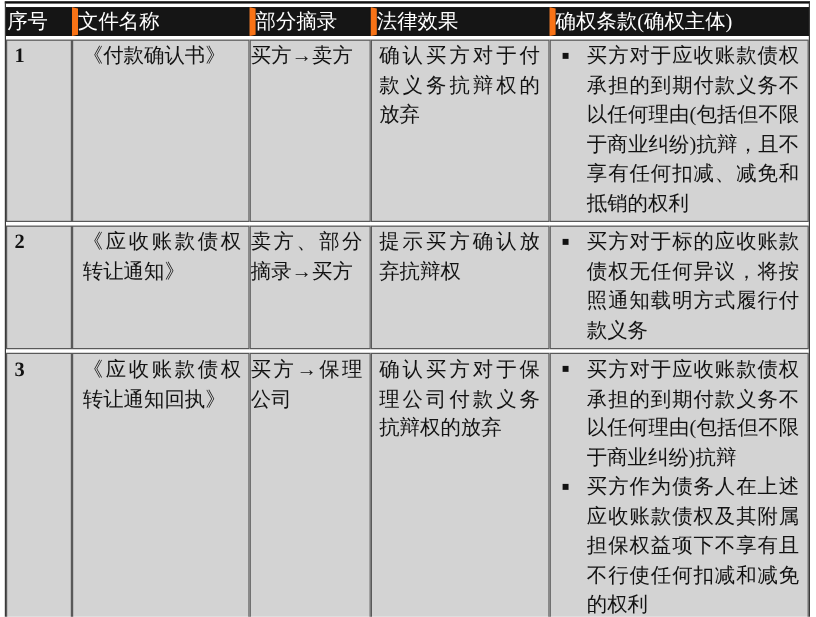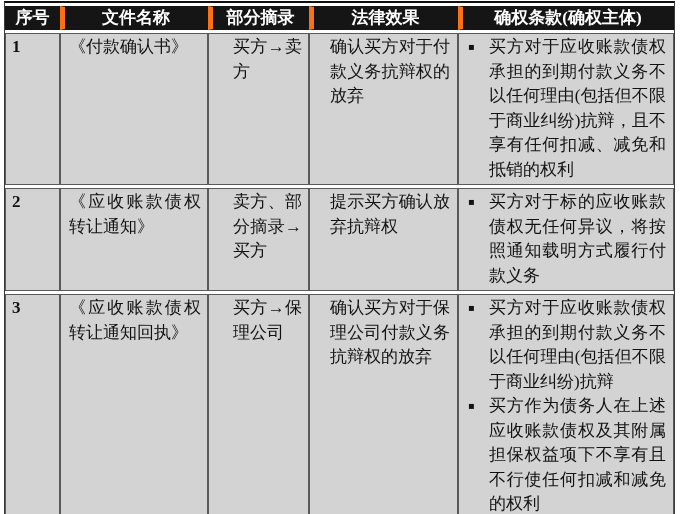--- a/index.html
+++ b/index.html
@@ -24,25 +24,25 @@
     table-layout: fixed;
     width: 671px;
     border-collapse: separate;
     border-spacing: 0 3px;
     border: 1px solid #3a3a3a;
     border-top: 2px solid #101010;
   }
   th {
     background: #151515;
     color: #ffffff;
-    font-weight: bold;
+    font-weight: normal;
     font-size: 17px;
     line-height: 22px;
     height: 23px;
-    text-align: center;
+    text-align: left;
     padding: 0;
     border: 1px solid #151515;
     box-sizing: border-box;
     overflow: hidden;
     white-space: nowrap;
   }
   th + th {
     border-left: 5px solid #f97316;
   }
   td {
@@ -63,26 +63,26 @@
   td.seq {
     font-weight: bold;
     text-align: left;
     padding-left: 6px;
   }
   td.doc {
     padding-left: 8px;
     padding-right: 6px;
   }
   td.subject {
-    padding-left: 24px;
+    padding-left: 0;
     padding-right: 6px;
     margin-left: 32px;
   }
   td.effect {
-    padding-left: 20px;
+    padding-left: 6px;
     padding-right: 7px;
     margin-left: 24px;
   }
   td.clauses {
     padding: 1px 7px 2px 9px;
   }
   .clause {
     display: flex;
     align-items: flex-start;
   }

